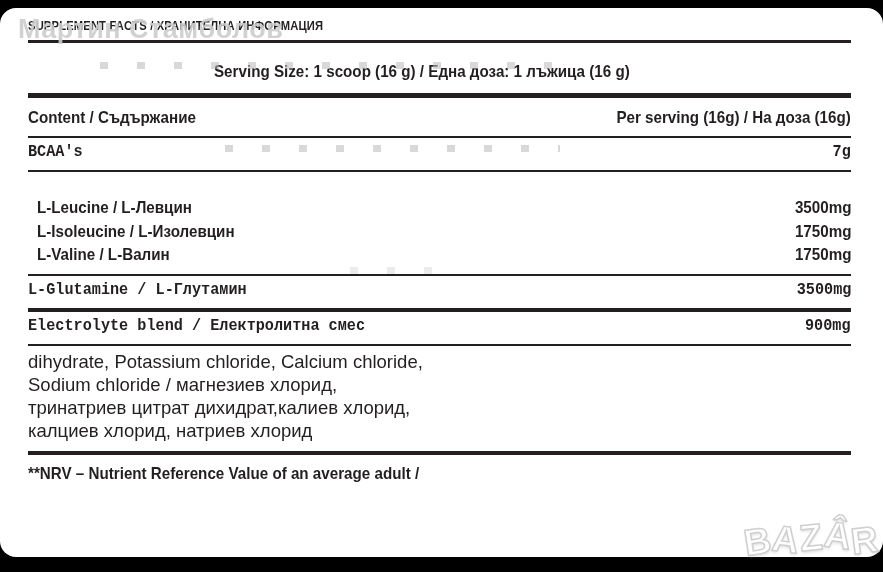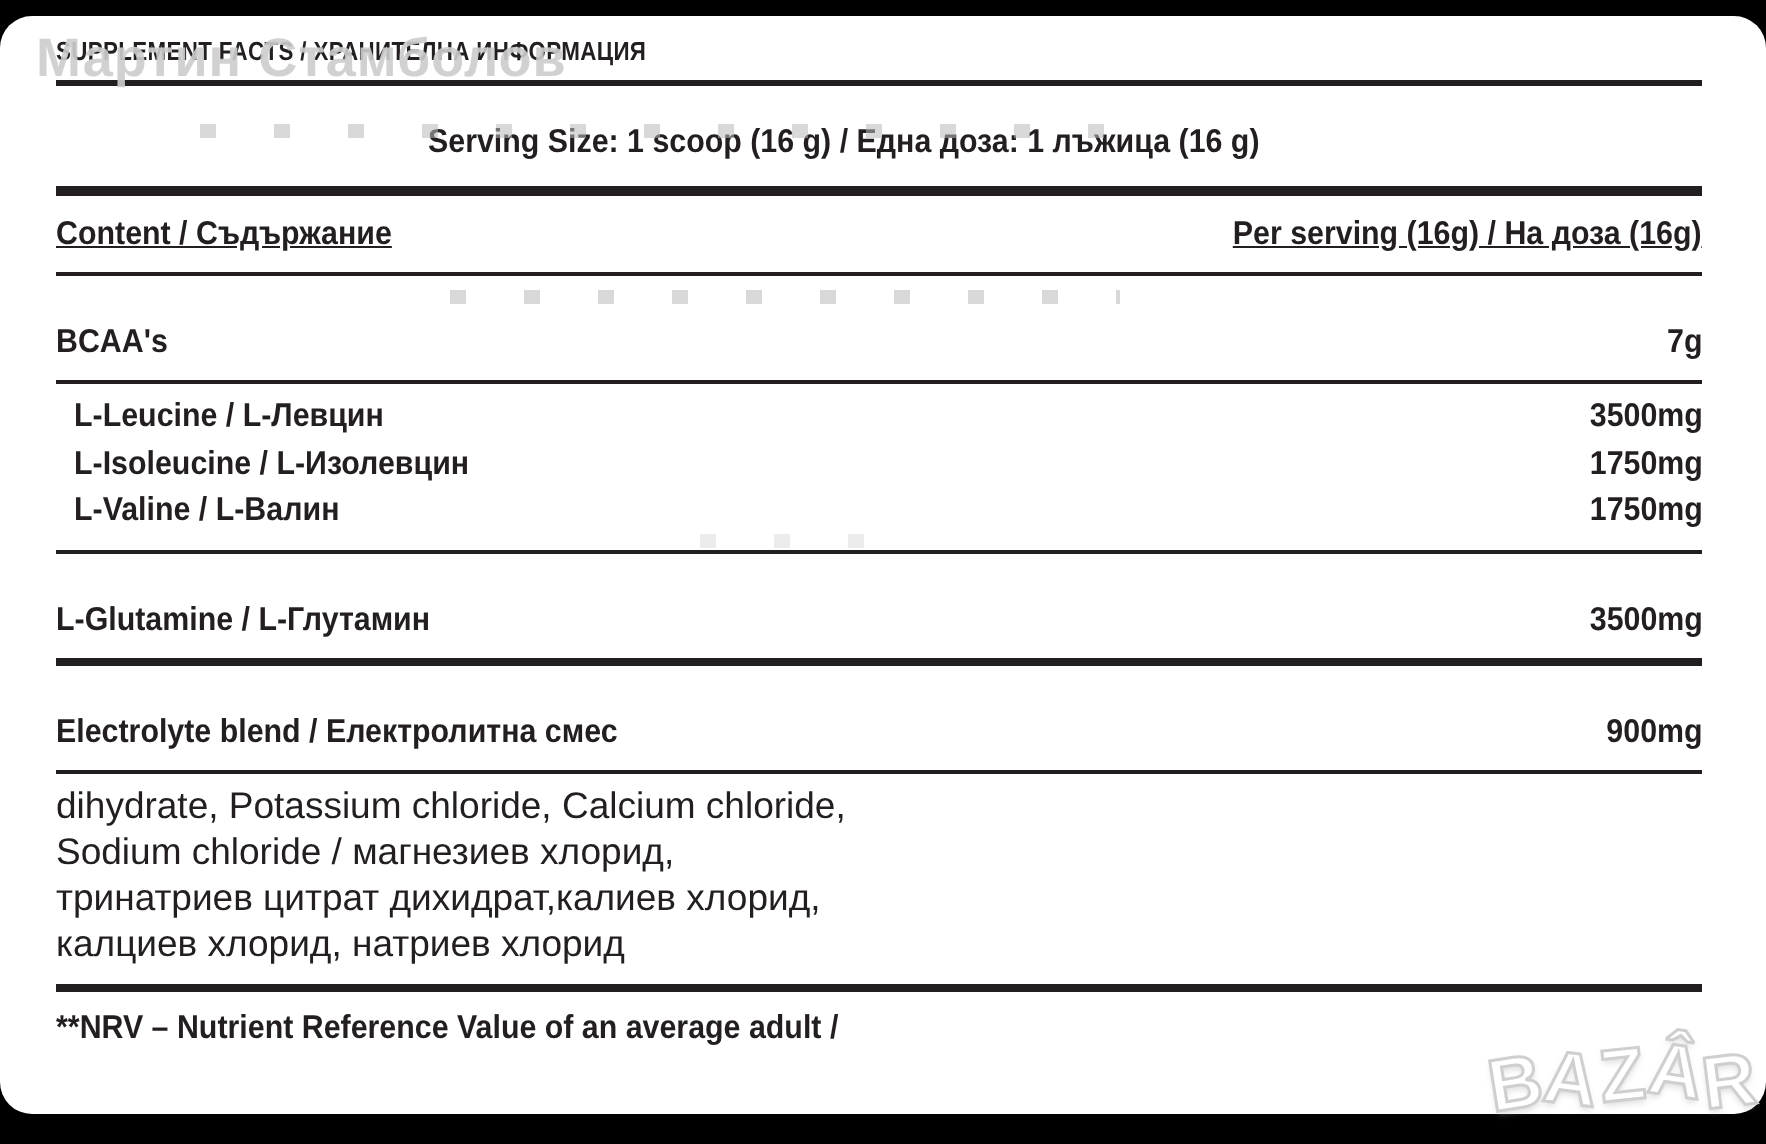--- a/index.html
+++ b/index.html
@@ -24,23 +24,23 @@
   .cxr{display:inline-block;transform:scaleX(.92);transform-origin:100% 50%;white-space:nowrap;}
   .title{font-size:13px;font-weight:bold;margin-top:0;letter-spacing:.2px;}
   .rule{background:var(--ink);}
   .r3{height:3px;margin-top:7px;}
   .r5{height:5px;margin-top:9px;}
   .r4{height:4px;margin-top:2px;}
   .r2{height:2px;}
   .serving{margin-top:15px;font-size:16.5px;font-weight:bold;line-height:26px;text-align:center;}
   .hdr,.row{display:flex;justify-content:space-between;align-items:baseline;
     font-weight:bold;font-size:16.5px;}
-  .hdr{padding:10px 0 9px;text-decoration:underline;}
-  .row{padding:24px 0 9px;}
-  .subwrap{display:flex;justify-content:space-between;font-weight:bold;font-size:16.5px;padding:5px 0 7px;}
+  .hdr{padding:10px 0 9px;}
+  .row{padding:4px 0 9px;font-family:Liberation Mono, monospace;}
+  .subwrap{display:flex;justify-content:space-between;font-weight:bold;font-size:16.5px;padding:5px 0 7px;margin-top:19px;}
   .subnames{padding-left:9px;}
   .subnames .line,.subamounts .line{line-height:23.5px;}
   .subamounts{text-align:right;}
   .ingredients{font-size:18.5px;line-height:23px;padding:4px 0 7px;font-weight:400;}
   .footnote{margin-top:6px;font-weight:bold;font-size:16.5px;line-height:25px;}
   
   .wm-name{position:absolute;left:18px;top:6px;z-index:5;
     font-size:27px;font-weight:bold;color:var(--wm);opacity:.9;letter-spacing:.5px;}
   .dotsrow{position:absolute;height:7px;z-index:4;
     background:repeating-linear-gradient(90deg,rgba(185,185,185,.55) 0 8px,transparent 8px 37px);}

